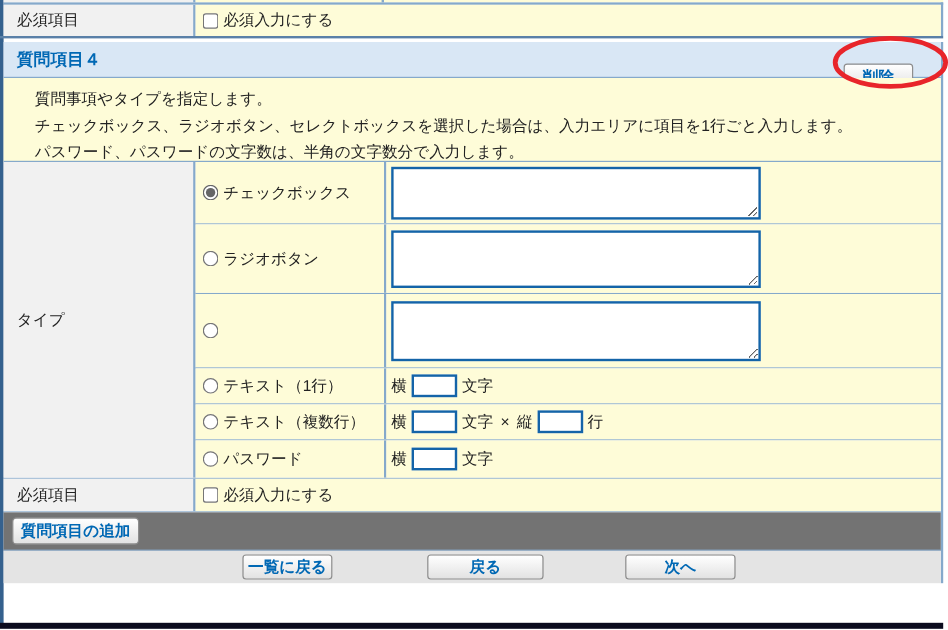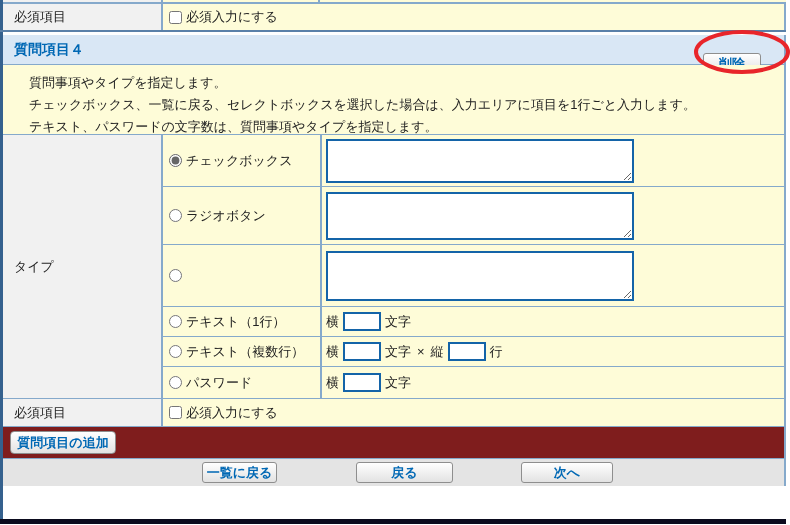--- a/index.html
+++ b/index.html
@@ -39,21 +39,21 @@
   .sub-row:last-child{border-bottom:none;}
   .opt-cell{width:159px;background:#FEFCD8;border-right:2px solid #85A9CB;display:flex;align-items:center;padding-left:6px;}
   .val-cell{flex:1;background:#FEFCD8;display:flex;align-items:center;padding-left:4px;}
   textarea.opts{width:308px;border:2px solid #1464A8;background:#fff;resize:both;font-size:12px;margin:3px 0;}
   .ta1{height:44px;} .ta2{height:48px;} .ta3{height:50px;}
   .h52{height:52px;} .h58{height:58px;} .h62{height:62px;} .h30{height:30px;} .h31{height:31px;}
   .sz-input{width:38px;height:19px;border:2px solid #1464A8;background:#fff;margin:0 4px;font-size:12px;padding:0 2px;}
   .unit{white-space:nowrap;}
 
   .row-required{height:28px;display:flex;}
-  .row-add{height:32px;background:#7f1d1d;}
+  .row-add{height:32px;background:#737373;}
   .btn-add{position:absolute;left:7px;top:4px;width:106px;height:23px;line-height:20px;border-radius:4px;}
   .row-footer{height:27px;background:#E4E4E4;border-bottom:none;}
   .btn-foot{position:absolute;top:3px;height:21px;line-height:18px;}
   .btn-list{left:199px;width:75px;}
   .btn-back{left:353px;width:97px;}
   .btn-next{left:518px;width:92px;}
 
   .annot{position:absolute;left:690px;top:28px;width:100px;height:50px;pointer-events:none;z-index:5;}
 </style>
 </head>
@@ -80,22 +80,22 @@
 
   <div class="table4">
 
     <div class="row row-header">
       <span class="sec-title">質問項目４</span>
       <button class="btn btn-delete">削除</button>
     </div>
 
     <div class="row row-desc">
       <div>質問事項やタイプを指定します。</div>
-      <div>チェックボックス、一覧に戻る、セレクトボックスを選択した場合は、入力エリアに項目を1行ごと入力します。</div>
-      <div>テキスト、パスワードの文字数は、質問事項やタイプを指定します。</div>
+      <div>チェックボックス、ラジオボタン、セレクトボックスを選択した場合は、入力エリアに項目を1行ごと入力します。</div>
+      <div>パスワード、パスワードの文字数は、半角の文字数分で入力します。</div>
     </div>
 
 
     <div class="row row-type">
       <div class="label-cell">タイプ</div>
       <div class="type-rows">
 
         <div class="sub-row h52">
           <div class="opt-cell">
             <input type="radio" name="qtype" checked="" style="">

